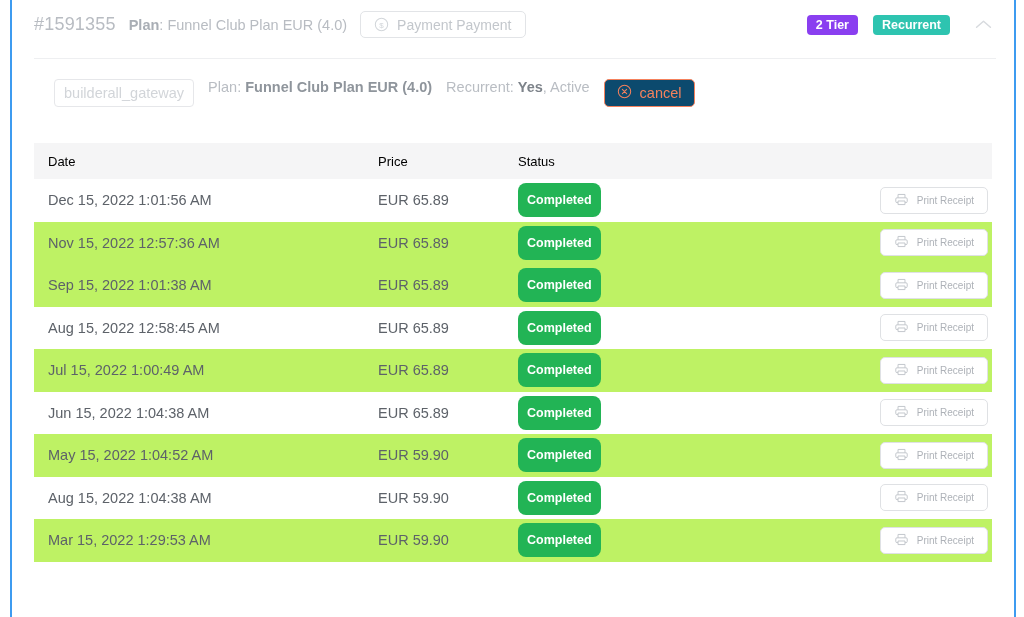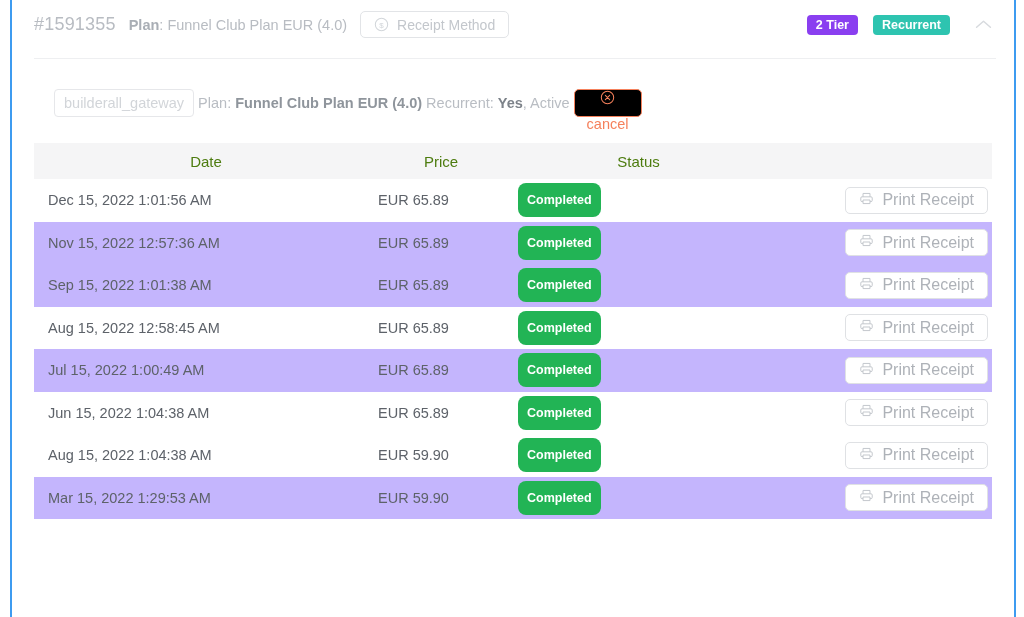--- a/index.html
+++ b/index.html
@@ -103,22 +103,21 @@
     position: absolute;
     left: 22px; right: 18px;
     bottom: 0;
     height: 1px;
     background: #eeeff1;
   }
 
   
   .sub-row {
     display: flex;
-    align-items: center;
-    gap: 4px;
+    gap: 14px;
     padding: 20px 22px 0 42px;
     height: 68px;
   }
   .gateway-box {
     display: inline-flex;
     align-items: center;
     height: 28px;
     padding: 0 9px;
     border: 1px solid #e6e7ea;
     border-radius: 4px;
@@ -139,64 +138,63 @@
     color: #b9bdc3;
     white-space: nowrap;
   }
   .sub-rec b { color: #7d838a; font-weight: 700; }
 
   .btn-cancel {
     display: inline-flex;
     align-items: center;
     gap: 8px;
     height: 28px;
-    padding: 0 12px;
+    padding: 8px 12px;
     border: 1px solid #f5815c;
     border-radius: 5px;
-    background: #000000;
+    background: #0c4a6e;
     font-size: 14.5px;
     color: #f5815c;
     white-space: nowrap;
     cursor: pointer;
-    flex-direction: column;
   }
 
   
   .table-wrap {
     margin: 16px 22px 0 22px;
   }
   table {
     width: 100%;
     border-collapse: collapse;
     table-layout: fixed;
   }
   thead th {
     background: #f5f5f6;
     height: 36px;
-    font-size: 15px;
+    font-size: 13px;
     font-weight: 400;
-    color: #4d7c0f;
-    text-align: center;
+    color: #000000;
+    text-align: left;
     padding: 0 0 0 14px;
     vertical-align: middle;
   }
   thead th.c-date   { width: 330px; }
   thead th.c-price  { width: 140px; }
   thead th.c-status { width: 255px; }
   thead th.c-action { width: auto; }
 
   tbody td {
     height: 42.5px;
     font-size: 14.5px;
     color: #5d6269;
     padding: 0 0 0 14px;
     vertical-align: middle;
     white-space: nowrap;
   }
-  tbody tr.even td { background: #c4b5fd; }
+  tbody tr.even td { background: #bef264; }
   tbody tr.odd  td { background: #ffffff; }
 
   .badge-completed {
     display: inline-flex;
     align-items: center;
     justify-content: center;
     height: 34px;
     padding: 0 9px;
     border-radius: 8px;
     background: #22b455;
@@ -208,21 +206,21 @@
   td.c-action { padding: 0 4px 0 0; text-align: right; }
   .btn-print {
     display: inline-flex;
     align-items: center;
     gap: 8px;
     height: 27px;
     padding: 0 13px;
     border: 1px solid #dfe1e4;
     border-radius: 5px;
     background: #fff;
-    font-size: 16px;
+    font-size: 10px;
     color: #aeb2b8;
     white-space: nowrap;
     cursor: pointer;
   }
 </style>
 </head>
 <body>
 
 <div class="card">
 
@@ -230,21 +228,21 @@
     <div class="hdr-left">
       <span class="order-id">#1591355</span>
       <span class="plan-line"><b>Plan</b><span>: </span><span>Funnel Club Plan EUR (4.0)</span></span>
       <button class="btn-outline">
         <span>
           <svg width="15" height="15" viewBox="0 0 16 16">
               <circle cx="8" cy="8" r="6.6" fill="none" stroke="#d2d6da" stroke-width="1.1"></circle>
               <text x="8" y="11.3" font-size="8.5" fill="#d2d6da" text-anchor="middle" font-family="Liberation Sans, sans-serif">$</text>
             </svg>
         </span>
-        <span>Receipt Method</span>
+        <span>Payment Payment</span>
       </button>
     </div>
 
     <div class="hdr-right">
       <span class="badge badge-tier">2 Tier</span>
       <span class="badge badge-recurrent">Recurrent</span>
       <span class="collapse-btn">
         <svg width="17" height="11" viewBox="0 0 17 11">
             <path d="M1.6 8.2 L8.5 2.2 L15.4 8.2" fill="none" stroke="#d7dade" stroke-width="1.5" stroke-linecap="round" stroke-linejoin="round"></path>
           </svg>
@@ -351,20 +349,33 @@
             <td class="c-status"><span class="badge-completed">Completed</span></td>
             <td class="c-action"><button class="btn-print">
                 <span><svg width="15" height="15" viewBox="0 0 16 16">
                     <path d="M4.3 6.2V2.6h7.4v3.6" fill="none" stroke="#c3c7cc" stroke-width="1.05" stroke-linejoin="round"></path>
                     <rect x="1.9" y="6.2" width="12.2" height="5.1" rx="1.3" fill="none" stroke="#c3c7cc" stroke-width="1.05"></rect>
                     <path d="M4.3 9.6h7.4v3.8H4.3z" fill="#fff" stroke="#c3c7cc" stroke-width="1.05" stroke-linejoin="round"></path>
                   </svg></span>
                 <span>Print Receipt</span>
               </button></td>
           </tr>
+          <tr class="even">
+            <td class="c-date">May 15, 2022 1:04:52 AM</td>
+            <td class="c-price">EUR 59.90</td>
+            <td class="c-status"><span class="badge-completed">Completed</span></td>
+            <td class="c-action"><button class="btn-print">
+                <span><svg width="15" height="15" viewBox="0 0 16 16">
+                    <path d="M4.3 6.2V2.6h7.4v3.6" fill="none" stroke="#c3c7cc" stroke-width="1.05" stroke-linejoin="round"></path>
+                    <rect x="1.9" y="6.2" width="12.2" height="5.1" rx="1.3" fill="none" stroke="#c3c7cc" stroke-width="1.05"></rect>
+                    <path d="M4.3 9.6h7.4v3.8H4.3z" fill="#fff" stroke="#c3c7cc" stroke-width="1.05" stroke-linejoin="round"></path>
+                  </svg></span>
+                <span>Print Receipt</span>
+              </button></td>
+          </tr>
           <tr class="odd">
             <td class="c-date">Aug 15, 2022 1:04:38 AM</td>
             <td class="c-price">EUR 59.90</td>
             <td class="c-status"><span class="badge-completed">Completed</span></td>
             <td class="c-action"><button class="btn-print">
                 <span><svg width="15" height="15" viewBox="0 0 16 16">
                     <path d="M4.3 6.2V2.6h7.4v3.6" fill="none" stroke="#c3c7cc" stroke-width="1.05" stroke-linejoin="round"></path>
                     <rect x="1.9" y="6.2" width="12.2" height="5.1" rx="1.3" fill="none" stroke="#c3c7cc" stroke-width="1.05"></rect>
                     <path d="M4.3 9.6h7.4v3.8H4.3z" fill="#fff" stroke="#c3c7cc" stroke-width="1.05" stroke-linejoin="round"></path>
                   </svg></span>

